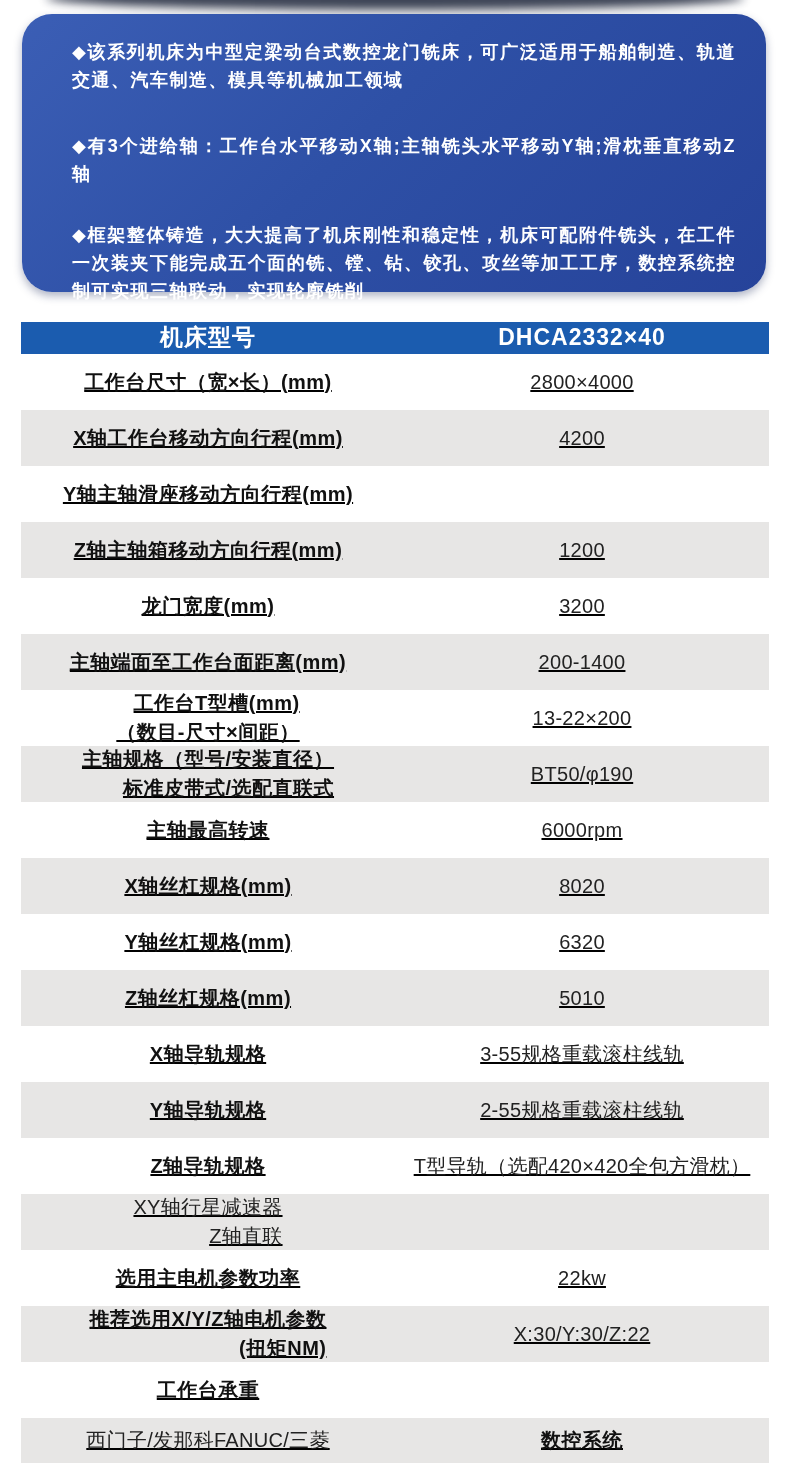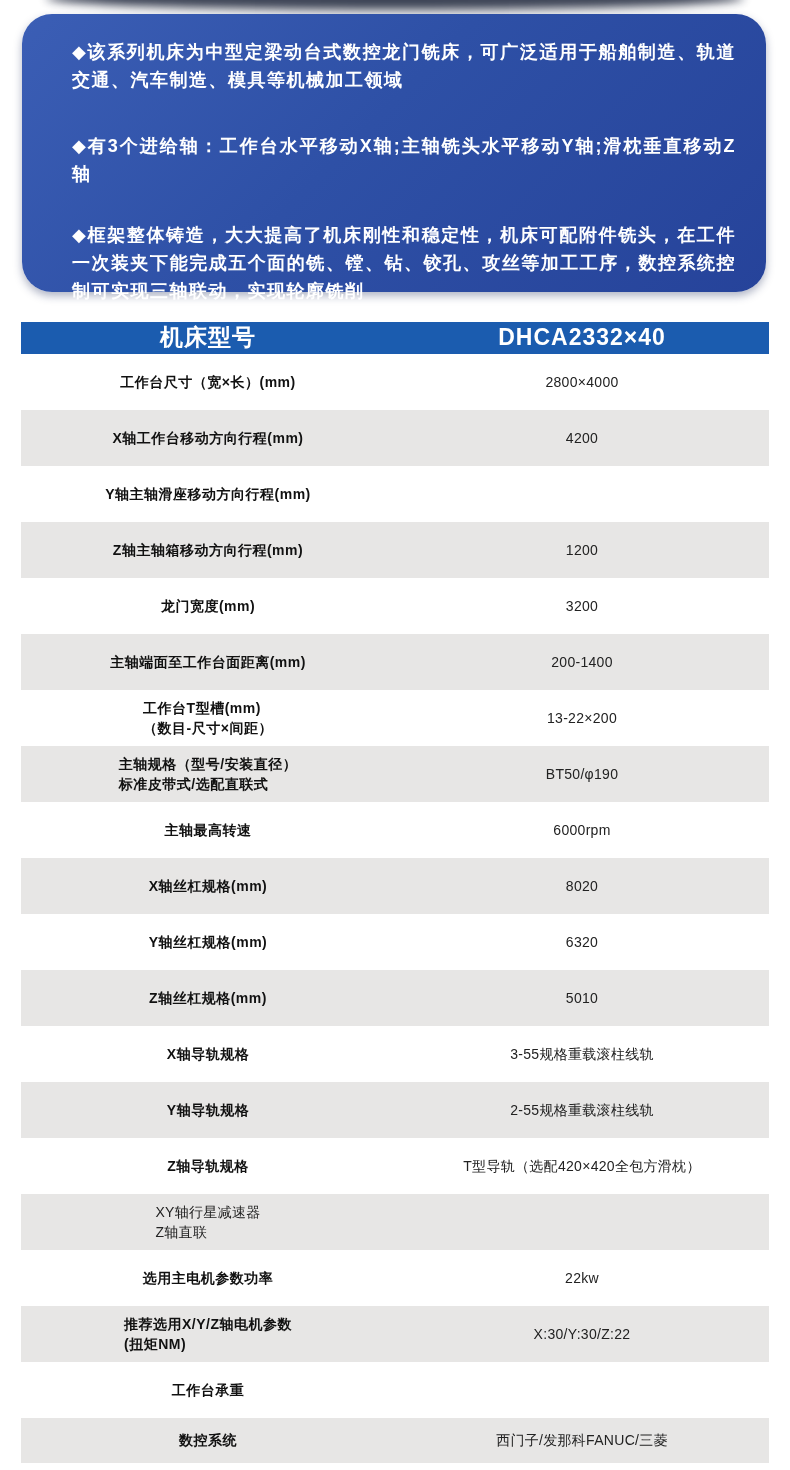--- a/index.html
+++ b/index.html
@@ -57,30 +57,31 @@
     color: #ffffff;
     font-size: 23px;
     font-weight: bold;
     letter-spacing: 1px;
   }
   .spec-header .cell { padding: 0 8px; }
   .spec-row {
     display: flex;
     height: 56px;
     background: #ffffff;
-    font-size: 14px;
+    font-size: 20px;
+    text-decoration: underline;
   }
   .spec-rows .spec-row:nth-child(even) { background: #e7e6e5; }
   .spec-rows .spec-row:last-child { height: 45px; }
   .cell {
     width: 50%;
     display: flex;
     align-items: center;
     justify-content: center;
-    text-align: left;
+    text-align: right;
     white-space: pre-line;
     line-height: 1.45;
     padding: 0 12px;
   }
   .cell.label { font-weight: bold; color: #111111; letter-spacing: .5px; }
   .cell.value { font-weight: normal; color: #222222; letter-spacing: .3px; }
 </style>
 </head>
 <body>
 
@@ -169,17 +170,17 @@
     </div>
     <div class="spec-row">
       <div class="cell label">推荐选用X/Y/Z轴电机参数
 (扭矩NM)</div>
       <div class="cell value">X:30/Y:30/Z:22</div>
     </div>
     <div class="spec-row">
       <div class="cell label">工作台承重</div>
     </div>
     <div class="spec-row">
+      <div class="cell value">西门子/发那科FANUC/三菱</div>
       <div class="cell label">数控系统</div>
-      <div class="cell value">西门子/发那科FANUC/三菱</div>
     </div>
   </div>
 </div>
 
 </body></html>

